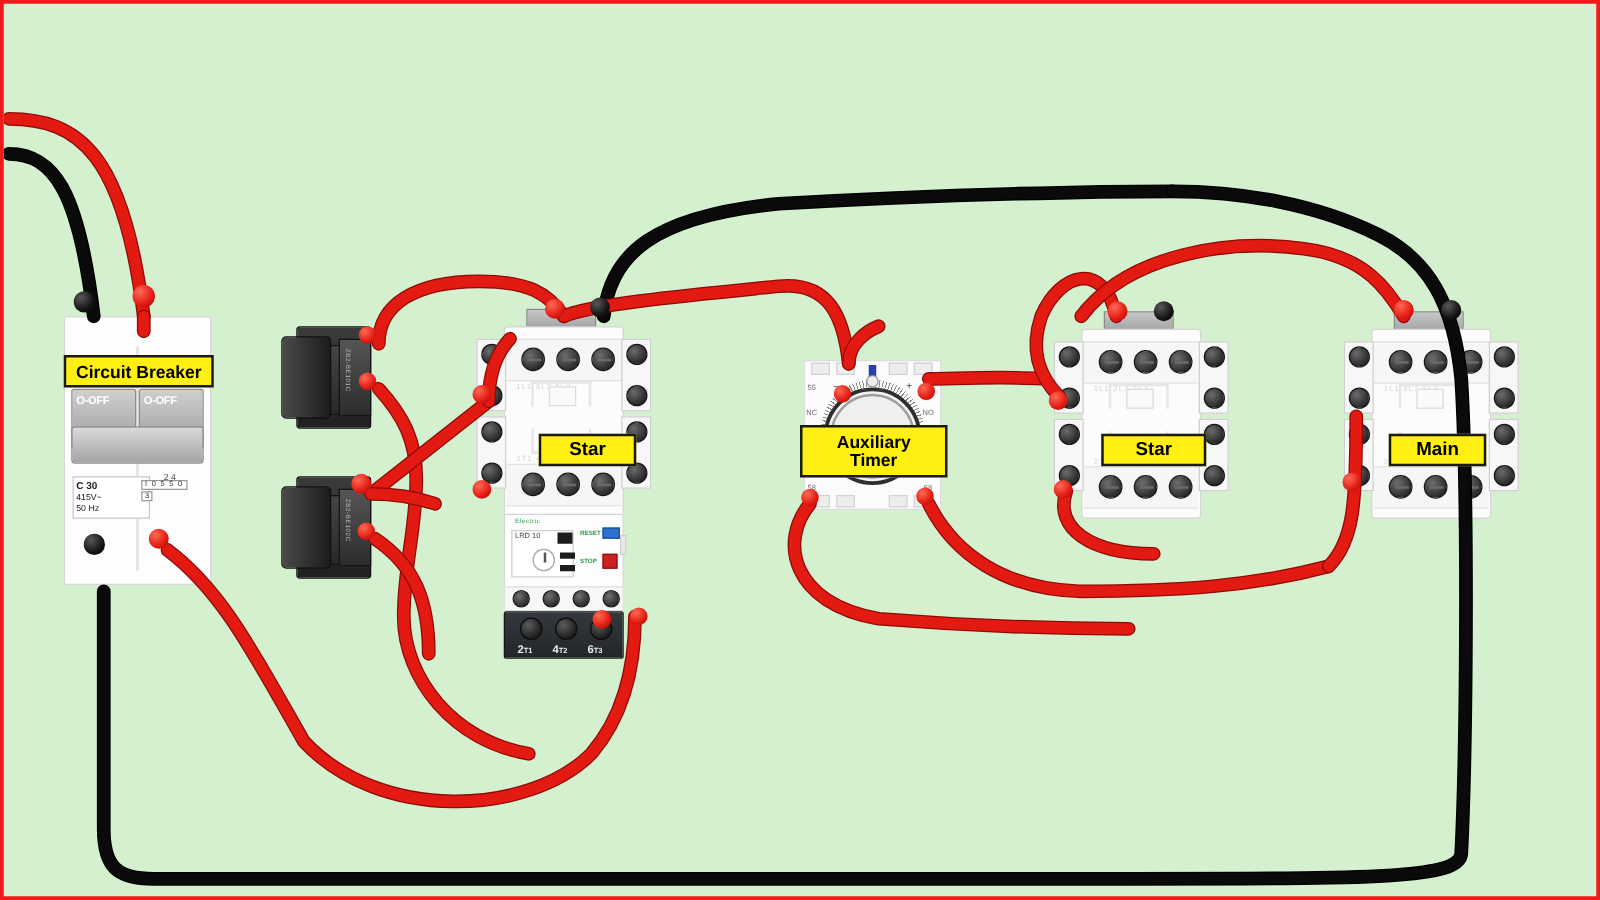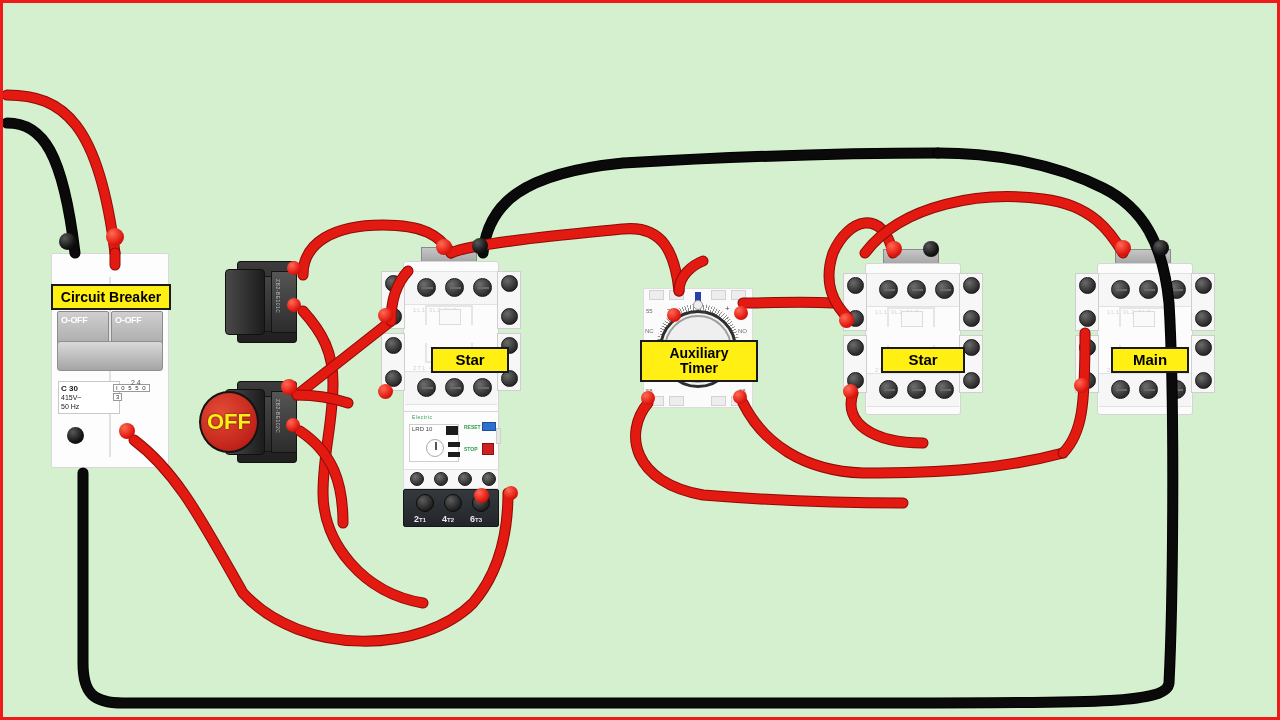--- a/index.html
+++ b/index.html
@@ -179,23 +179,20 @@
     <div class="pb-tabs"></div>
     <div class="pb-marking">ZB2-BE101C</div>
     <div class="pb-collar"></div>
   </div>
 
   <div class="device" style="left:196px; top:378px; width:106px; height:86px;">
     <div class="pb-base"></div>
     <div class="pb-tabs"></div>
     <div class="pb-marking">ZB2-BE102C</div>
     <div class="pb-collar"></div>
-    <div class="pb-cap pb-red">
-      <span>OFF</span>
-    </div>
   </div>
 
   <div class="device" style="left:378px; top:244px; width:140px; height:290px;">
     <div class="ct-top-rail"></div>
     <div class="ct-body"></div>
     <div class="ct-term-row" style="top:24px;"></div>
     <div class="ct-screw" style="left:36px; top:31px;"></div>
     <div class="ct-screw" style="left:64px; top:31px;"></div>
     <div class="ct-screw" style="left:92px; top:31px;"></div>
     <div class="ct-faint" style="left:32px; top:60px;">1L1   3L2   5L3</div>

